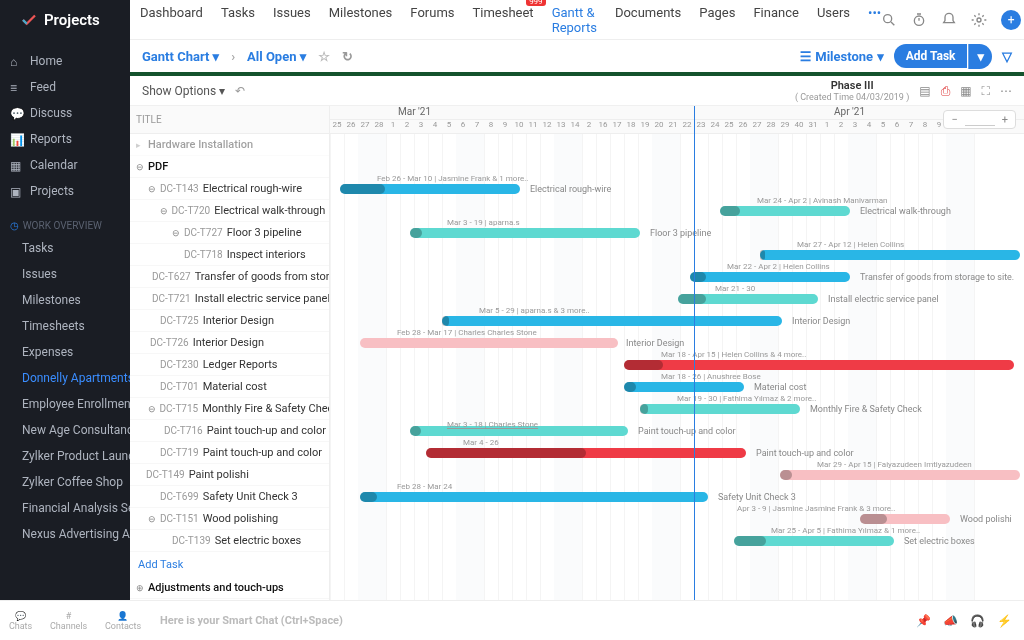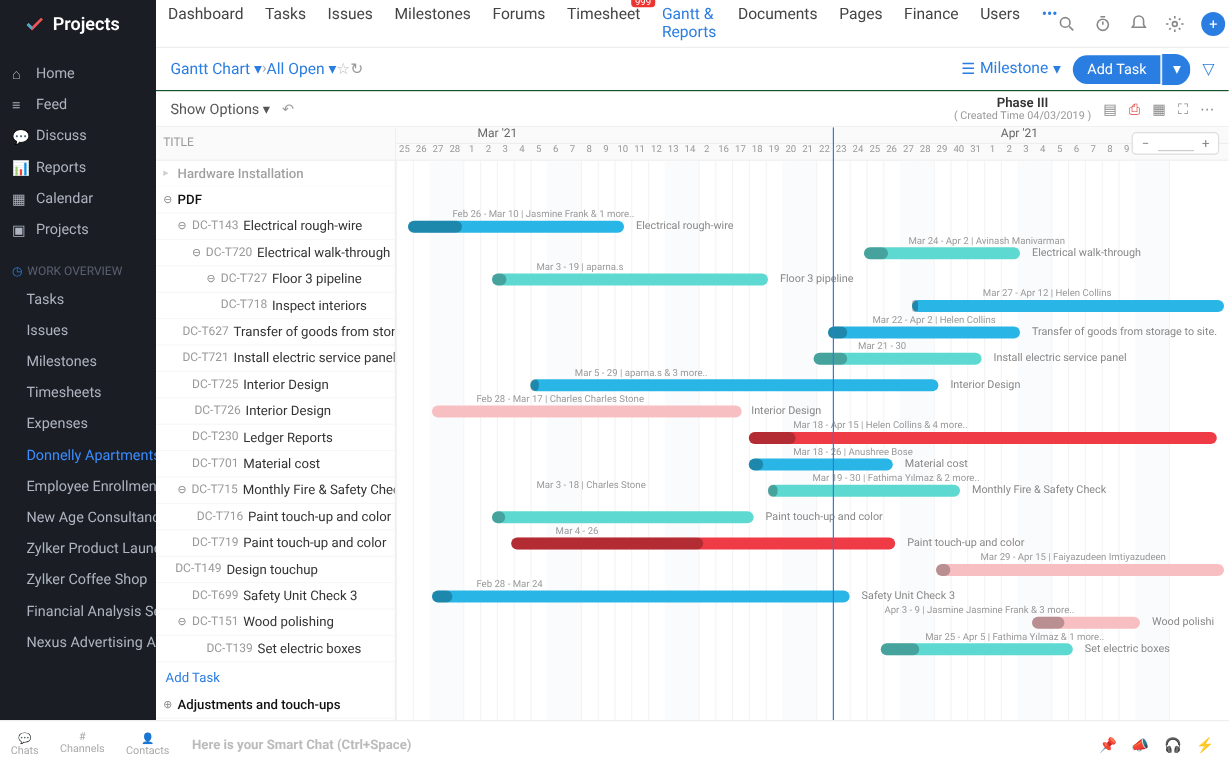--- a/index.html
+++ b/index.html
@@ -20,21 +20,21 @@
 .plus-circle { width:20px; height:20px; border-radius:50%; background:#2a7de1; color:#fff; display:flex; align-items:center; justify-content:center; cursor:pointer; }
 .main { display:flex; height:560px; }
 .sidebar { width:130px; background:#1a1d24; color:#aeb4bf; font-size:12px; overflow:hidden; }
 .sidebar .sec { padding:8px 0; }
 .sidebar .item { padding:6px 10px; display:flex; align-items:center; gap:8px; cursor:pointer; white-space:nowrap; }
 .sidebar .item.sub { padding-left:22px; }
 .sidebar .heading { padding:8px 10px 4px; font-size:10px; color:#5a6170; text-transform:uppercase; display:flex; align-items:center; gap:4px;}
 .sidebar .item.active { color:#3a8dff; }
 .sidebar .sico { width:12px; height:12px; display:inline-block; }
 .content { flex:1; display:flex; flex-direction:column; }
-.subbar { height:36px; display:flex; align-items:center; padding:0 12px; font-size:13px; border-bottom:1px solid #14532d;}
+.subbar { height:36px; display:flex; align-items:center; padding:0 12px; gap:12px; font-size:13px; border-bottom:4px solid #14532d;font-weight:bold;}
 .subbar .sel { color:#2a7de1; cursor:pointer; }
 .subbar .chev { color:#aaa; }
 .subbar-right{ margin-left:auto; display:flex; align-items:center; gap:10px; }
 .btn-milestone{ color:#2a7de1; display:flex; align-items:center; gap:4px; cursor:pointer; font-size:13px;}
 .btn-add{ background:#2a7de1; color:#fff; border-radius:14px 0 0 14px; padding:5px 12px; font-size:12px; cursor:pointer;}
 .btn-add-drop{ background:#2a7de1; color:#fff; border-radius:0 14px 14px 0; padding:5px 8px; margin-left:-9px; border-left:1px solid rgba(255,255,255,.3); cursor:pointer;}
 .funnel{ color:#2a7de1; cursor:pointer; }
 .optbar{ height:30px; display:flex; align-items:center; padding:0 12px; gap:10px; font-size:12px; color:#555; border-bottom:1px solid #f0f0f0;}
 .optbar-right{ margin-left:auto; display:flex; align-items:center; gap:10px; color:#888;}
 .phase{ text-align:center; font-size:11px; }
@@ -250,21 +250,21 @@
             <div class="trow" style="padding-left: 18px;">
               <span class="tri"></span>
               <span class="tid">DC-T721</span>
               <span class="tname">Install electric service panel</span>
             </div>
             <div class="trow" style="padding-left: 18px;">
               <span class="tri"></span>
               <span class="tid">DC-T725</span>
               <span class="tname">Interior Design</span>
             </div>
-            <div class="trow" style="padding-left: 20px;">
+            <div class="trow" style="padding-left: 8px;">
               <span class="tri"></span>
               <span class="tid">DC-T726</span>
               <span class="tname">Interior Design</span>
             </div>
             <div class="trow" style="padding-left: 18px;">
               <span class="tri"></span>
               <span class="tid">DC-T230</span>
               <span class="tname">Ledger Reports</span>
             </div>
             <div class="trow" style="padding-left: 18px;">
@@ -283,21 +283,21 @@
               <span class="tname">Paint touch-up and color</span>
             </div>
             <div class="trow" style="padding-left: 18px;">
               <span class="tri"></span>
               <span class="tid">DC-T719</span>
               <span class="tname">Paint touch-up and color</span>
             </div>
             <div class="trow" style="padding-left: 4px;">
               <span class="tri"></span>
               <span class="tid">DC-T149</span>
-              <span class="tname">Design touchup</span>
+              <span class="tname">Paint polishi</span>
             </div>
             <div class="trow" style="padding-left: 18px;">
               <span class="tri"></span>
               <span class="tid">DC-T699</span>
               <span class="tname">Safety Unit Check 3</span>
             </div>
             <div class="trow" style="padding-left: 18px;">
               <span class="tri">⊖</span>
               <span class="tid">DC-T151</span>
               <span class="tname">Wood polishing</span>
@@ -430,21 +430,21 @@
             <div class="barmeta" style="top: 62px; left: 390px;">Mar 24 - Apr 2 | Avinash Manivarman</div>
             <div class="barlabel" style="top: 72px; left: 530px;">Electrical walk-through</div>
             <div class="bar cyan" style="left: 80px; top: 94px; width: 230px;">
               <div class="prog" style="width: 5%;"></div>
             </div>
             <div class="barmeta" style="top: 84px; left: 80px;">Mar 3 - 19 | aparna.s</div>
             <div class="barlabel" style="top: 94px; left: 320px;">Floor 3 pipeline</div>
             <div class="bar blue" style="left: 430px; top: 116px; width: 260px;">
               <div class="prog" style="width: 2%;"></div>
             </div>
-            <div class="barmeta" style="top: 106px; left: 452px;">Mar 27 - Apr 12 | Helen Collins</div>
+            <div class="barmeta" style="top: 106px; left: 430px;">Mar 27 - Apr 12 | Helen Collins</div>
             <div class="bar blue" style="left: 360px; top: 138px; width: 160px;">
               <div class="prog" style="width: 10%;"></div>
             </div>
             <div class="barmeta" style="top: 128px; left: 360px;">Mar 22 - Apr 2 | Helen Collins</div>
             <div class="barlabel" style="top: 138px; left: 530px;">Transfer of goods from storage to site.</div>
             <div class="bar cyan" style="left: 348px; top: 160px; width: 140px;">
               <div class="prog" style="width: 20%;"></div>
             </div>
             <div class="barmeta" style="top: 150px; left: 348px;">Mar 21 - 30</div>
             <div class="barlabel" style="top: 160px; left: 498px;">Install electric service panel</div>
@@ -466,21 +466,21 @@
             <div class="barmeta" style="top: 238px; left: 294px;">Mar 18 - 26 | Anushree Bose</div>
             <div class="barlabel" style="top: 248px; left: 424px;">Material cost</div>
             <div class="bar cyan" style="left: 310px; top: 270px; width: 160px;">
               <div class="prog" style="width: 5%;"></div>
             </div>
             <div class="barmeta" style="top: 260px; left: 310px;">Mar 19 - 30 | Fathima Yılmaz &amp; 2 more..</div>
             <div class="barlabel" style="top: 270px; left: 480px;">Monthly Fire &amp; Safety Check</div>
             <div class="bar cyan" style="left: 80px; top: 292px; width: 218px;">
               <div class="prog" style="width: 5%;"></div>
             </div>
-            <div class="barmeta" style="top: 266px; left: 80px;">Mar 3 - 18 | Charles Stone</div>
+            <div class="barmeta" style="top: 286px; left: 80px; text-decoration: underline;">Mar 3 - 18 | Charles Stone</div>
             <div class="barlabel" style="top: 292px; left: 308px;">Paint touch-up and color</div>
             <div class="bar red" style="left: 96px; top: 314px; width: 320px;">
               <div class="prog" style="width: 50%;"></div>
             </div>
             <div class="barmeta" style="top: 304px; left: 96px;">Mar 4 - 26</div>
             <div class="barlabel" style="top: 314px; left: 426px;">Paint touch-up and color</div>
             <div class="bar pink" style="left: 450px; top: 336px; width: 240px;">
               <div class="prog" style="width: 5%;"></div>
             </div>
             <div class="barmeta" style="top: 326px; left: 450px;">Mar 29 - Apr 15 | Faiyazudeen Imtiyazudeen</div>

